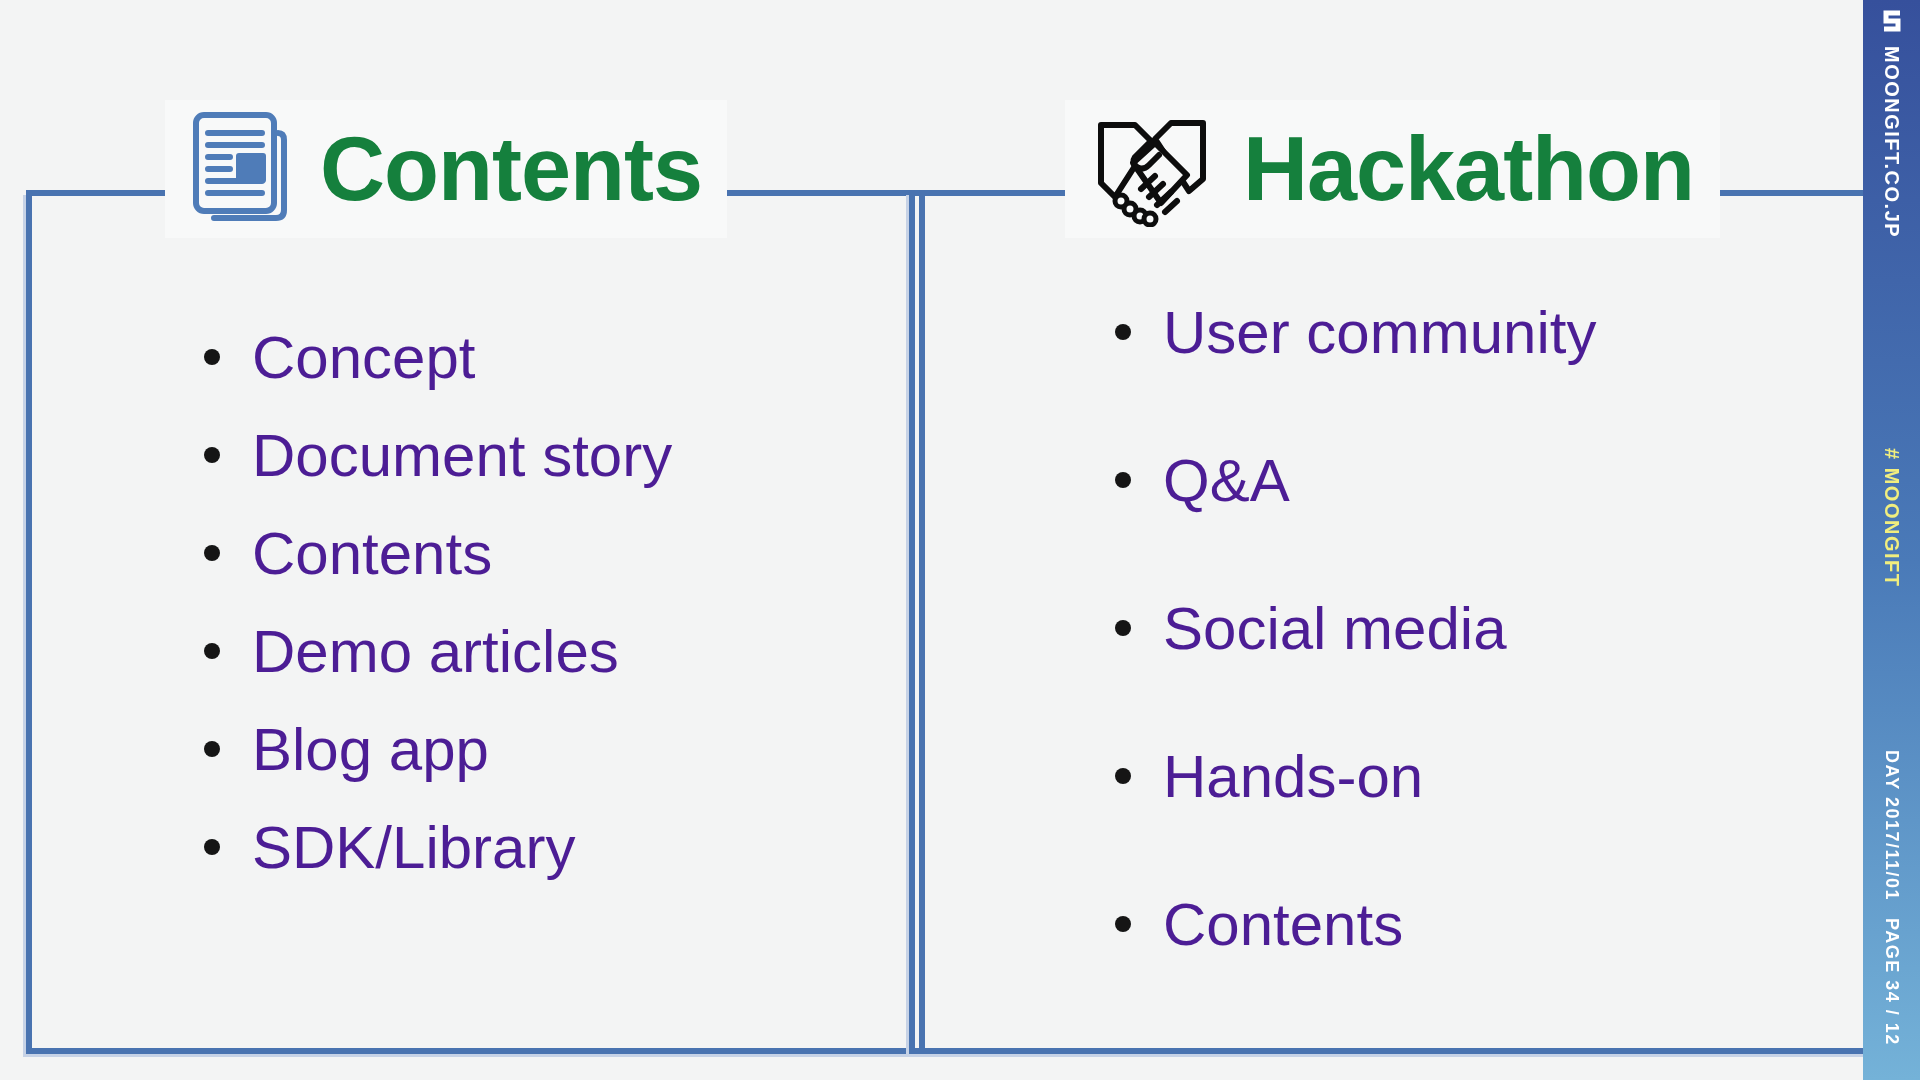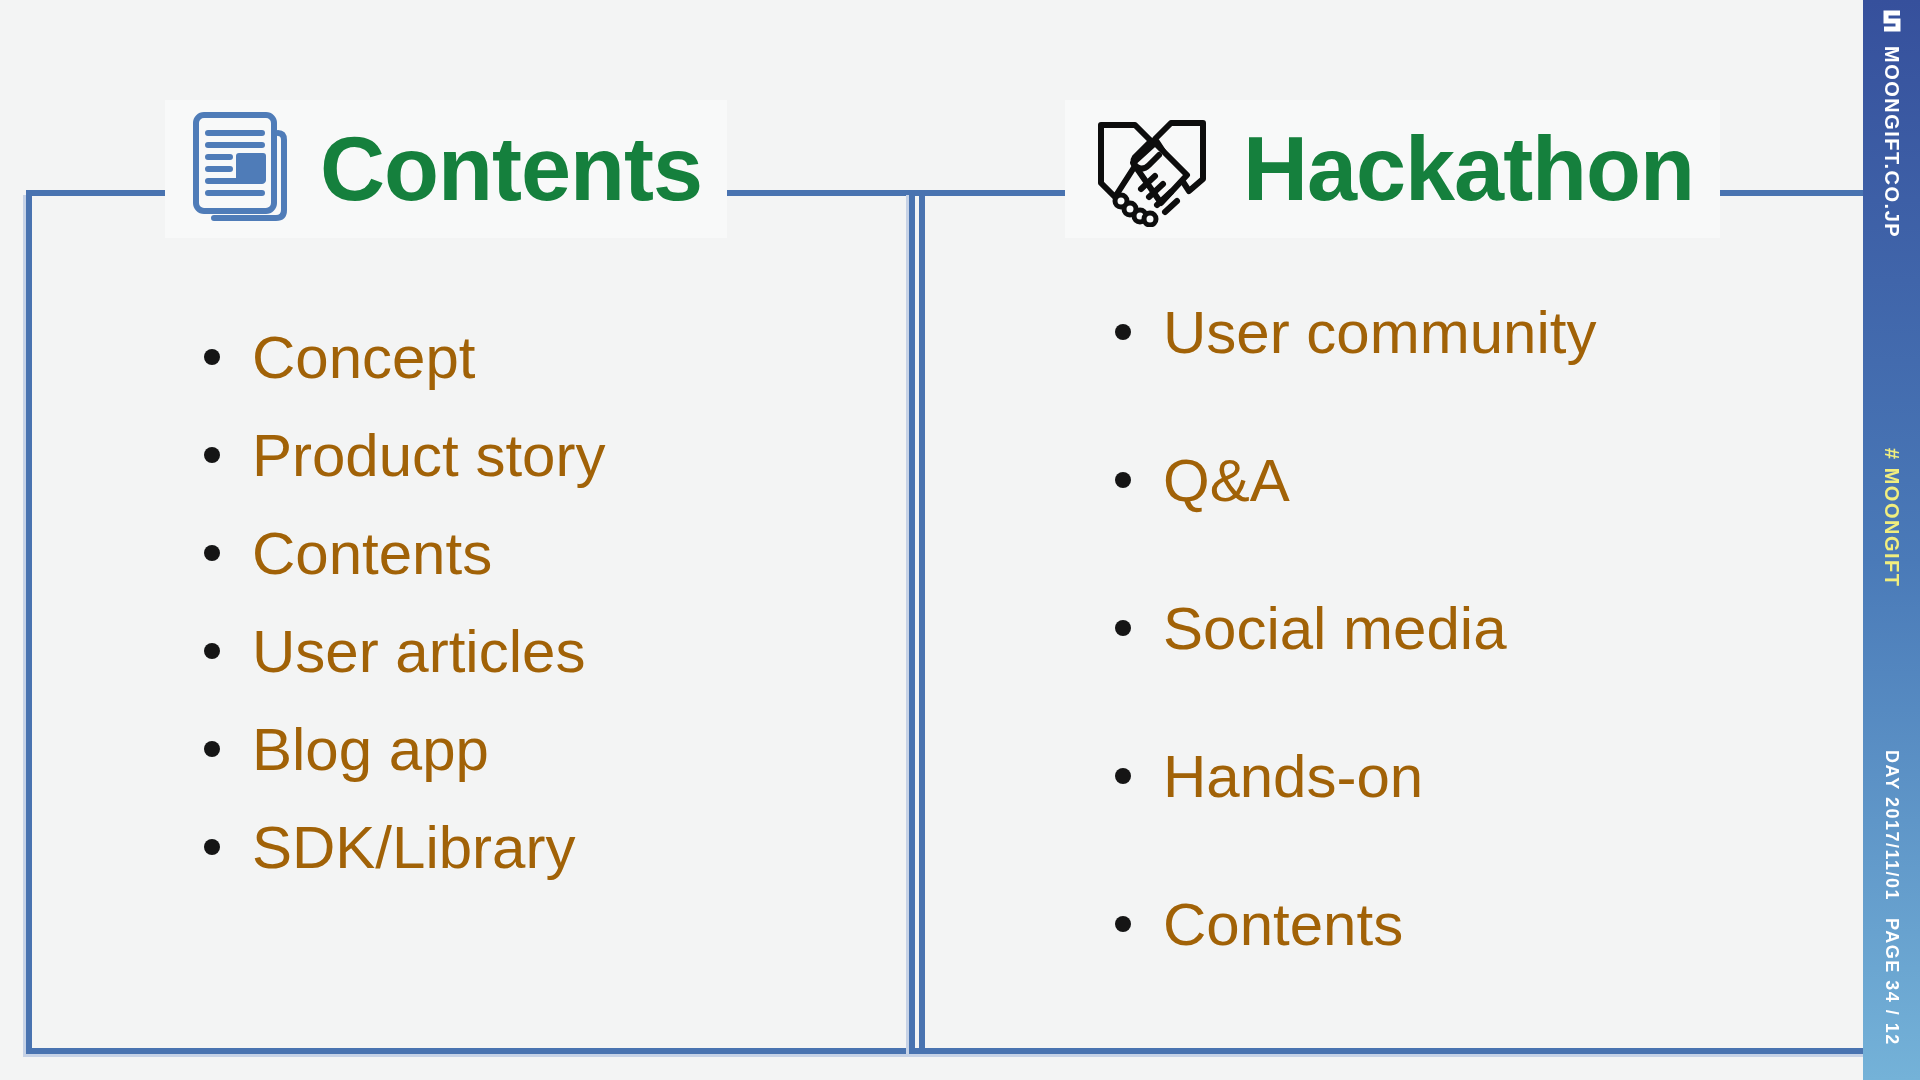--- a/index.html
+++ b/index.html
@@ -47,21 +47,21 @@
   .title-icon { flex:0 0 auto; display:block; }
 
   
   ul.bullets { list-style:none; position:absolute; }
   .panel-left  ul.bullets { left:172px; top:112px; }
   .panel-right ul.bullets { left:200px; top:62px;  }
   ul.bullets li {
     display:flex;
     align-items:center;
     font-size:60px;
-    color:#a16207;
+    color:#4c1d95;
     white-space:nowrap;
   }
   .panel-left  ul.bullets li { height:98px;  }
   .panel-right ul.bullets li { height:148px; }
   ul.bullets li .dot {
     width:16px; height:16px;
     border-radius:50%;
     background:#151515;
     margin-right:32px;
     flex:0 0 auto;
@@ -99,32 +99,32 @@
 <div class="panel panel-left">
   <ul class="bullets">
 
       <li>
         <span class="dot"></span>
         <span>Concept</span>
       </li>
 
       <li>
         <span class="dot"></span>
-        <span>Product story</span>
+        <span>Document story</span>
       </li>
 
       <li>
         <span class="dot"></span>
         <span>Contents</span>
       </li>
 
 
       <li>
         <span class="dot"></span>
-        <span>User articles</span>
+        <span>Demo articles</span>
       </li>
 
       <li>
         <span class="dot"></span>
         <span>Blog app</span>
       </li>
 
       <li>
         <span class="dot"></span>
         <span>SDK/Library</span>

